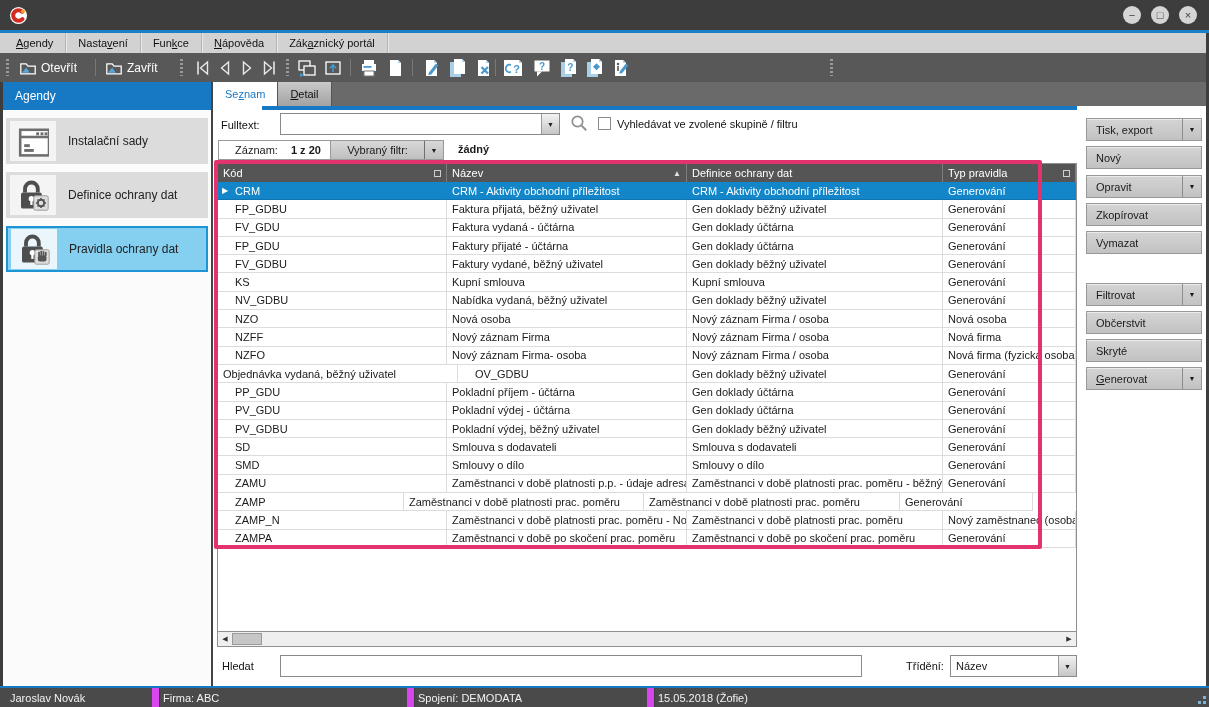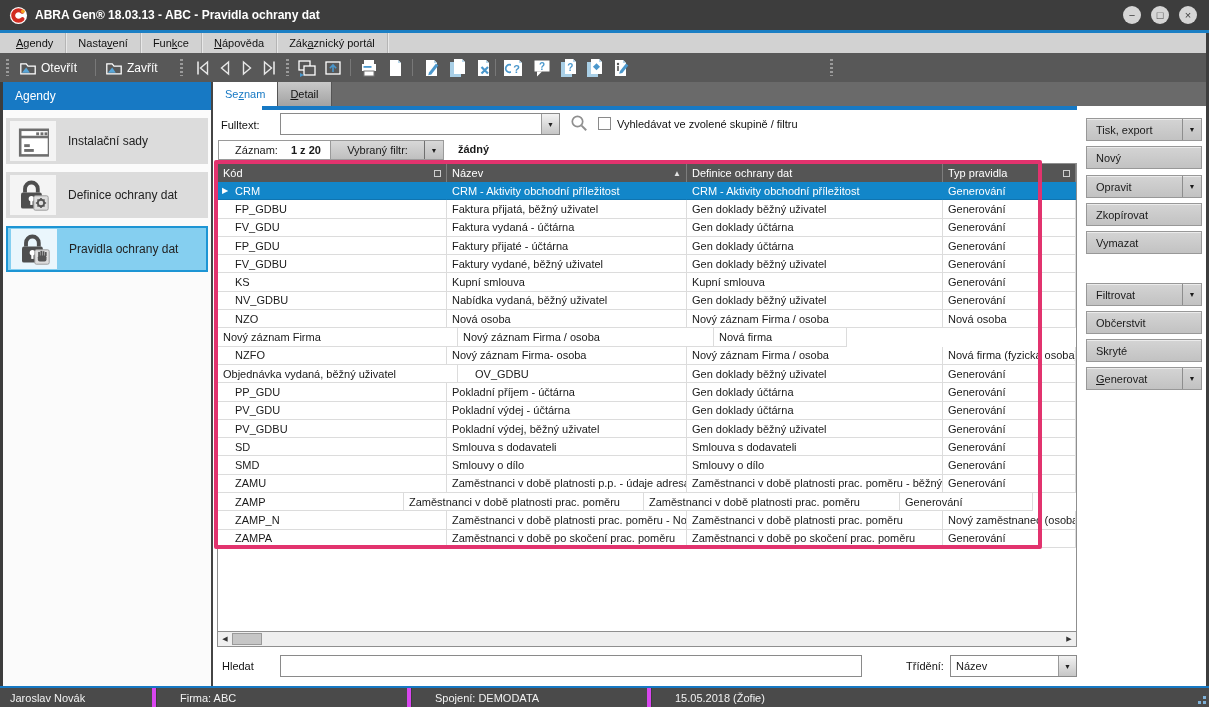--- a/index.html
+++ b/index.html
@@ -92,40 +92,39 @@
   .rp-btn .lbl{flex:1;padding-left:9px;}
   .rp-btn .dd{width:19px;height:100%;border-left:1px solid #8d8d8d;display:flex;align-items:center;justify-content:center;font-size:7px;}
   .rp-btn u{text-decoration:underline;}
 
   
   #annotation{left:214px;top:160px;width:828px;height:389px;border:4px solid #e2336e;border-radius:2px;pointer-events:none;z-index:50;}
 
   
   #statusbar{left:0;top:686px;width:1209px;height:21px;background:#4a4a4a;border-top:2px solid #1779c4;
     display:flex;align-items:flex-start;color:#f2f2f2;}
-  .sb-seg{height:100%;display:flex;align-items:center;padding-left:24px;border-left:4px solid #d946ef;box-shadow:inset 1px 0 0 #3c3c3c;}
+  .sb-seg{height:100%;display:flex;align-items:center;padding-left:4px;border-left:7px solid #d946ef;box-shadow:inset 1px 0 0 #3c3c3c;}
   .sb-seg.nosep{border-left:none;box-shadow:none;padding-left:10px;}
   #resize-grip{position:absolute;right:3px;bottom:3px;width:12px;height:12px;}
   #resize-grip i{position:absolute;width:3px;height:3px;background:#7fb2d9;}
 
   
   .side-border{background:#3d3d3d;}
 </style>
 </head>
 <body>
 
 <div id="window">
 
   <div id="titlebar" class="abs">
     <svg id="app-logo" viewBox="0 0 20 20">
       <circle cx="10" cy="10" r="9" fill="#fff"></circle>
       <circle cx="10" cy="10" r="5.6" fill="none" stroke="#d22c21" stroke-width="4.2" stroke-dasharray="26 9" stroke-dashoffset="-4" stroke-linecap="round"></circle>
       <circle cx="14.6" cy="5.6" r="2" fill="#f4a21f"></circle>
     </svg>
-    <span id="title-text">ABRA Gen® 18.03.13 - ABC - Pravidla ochrany dat</span>
     <div id="win-controls">
       <div class="win-btn">−</div>
       <div class="win-btn">□</div>
       <div class="win-btn">×</div>
     </div>
   </div>
   <div id="accent-line" class="abs"></div>
 
   <div id="menubar" class="abs">
       <div class="menu-item"><u>A</u>gendy</div>
@@ -484,20 +483,23 @@
               <span>Nová osoba</span>
             </div>
             <div class="g-cell" style="width: 256px;">
               <span>Nový záznam Firma / osoba</span>
             </div>
             <div class="g-cell" style="width: 133px;">
               <span>Nová osoba</span>
             </div>
           </div>
           <div class="g-row">
+            <div class="g-cell first" style="width: 229px;">
+              <span>NZFF</span>
+            </div>
             <div class="g-cell" style="width: 240px;">
               <span>Nový záznam Firma</span>
             </div>
             <div class="g-cell" style="width: 256px;">
               <span>Nový záznam Firma / osoba</span>
             </div>
             <div class="g-cell" style="width: 133px;">
               <span>Nová firma</span>
             </div>
           </div>

